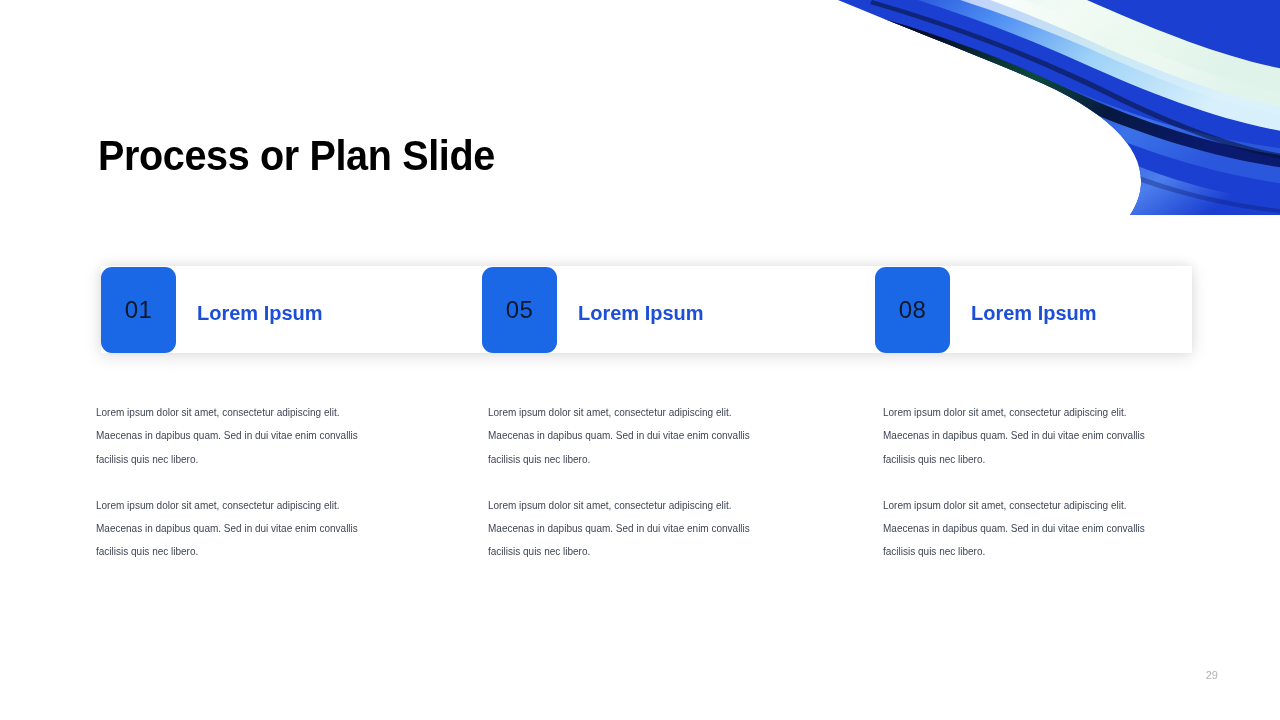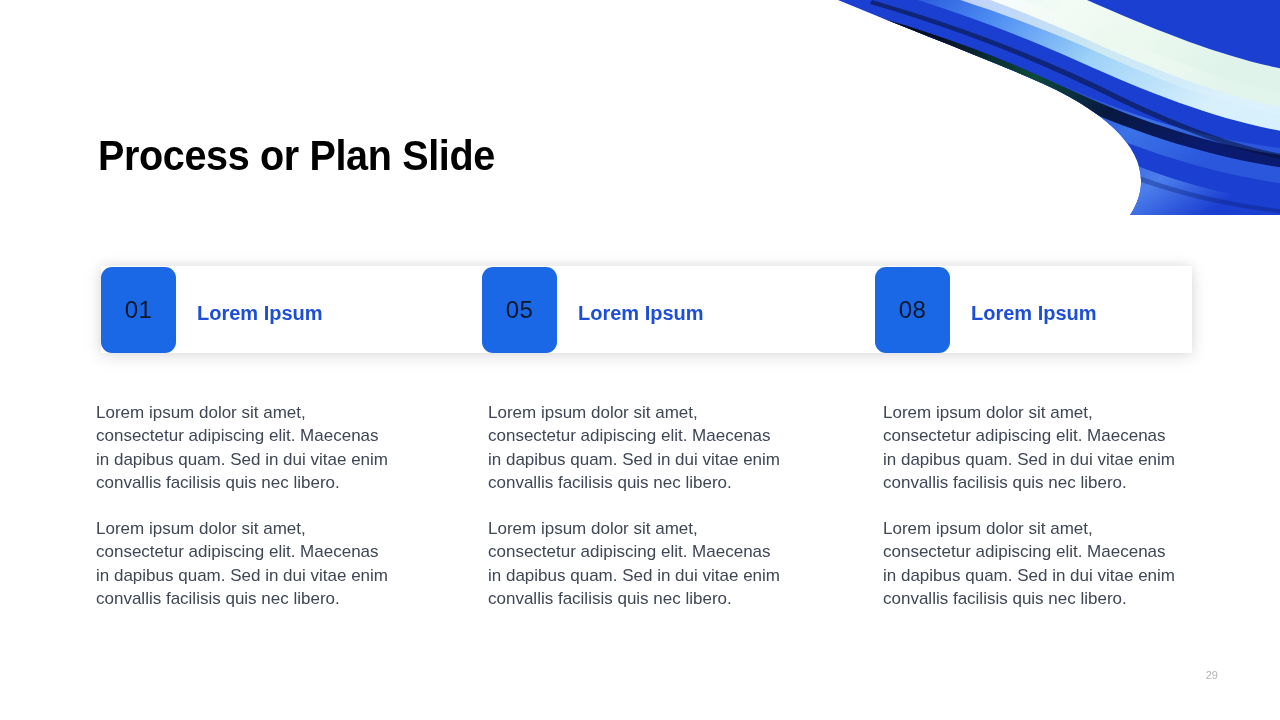--- a/index.html
+++ b/index.html
@@ -94,21 +94,21 @@
   .col {
     position:absolute;
     top:0;
     width:292px;
   }
   .col-1 { left:0px; }
   .col-2 { left:392px; }
   .col-3 { left:787px; }
 
   .col p {
-    font-size:17px;
+    font-size:10px;
     line-height:23.3px;
     color:#3F4654;
     margin-bottom:23px;
   }
   .col p:last-child { margin-bottom:0; }
 
   
   .page-number {
     position:absolute;
     right:62px; bottom:39px;

